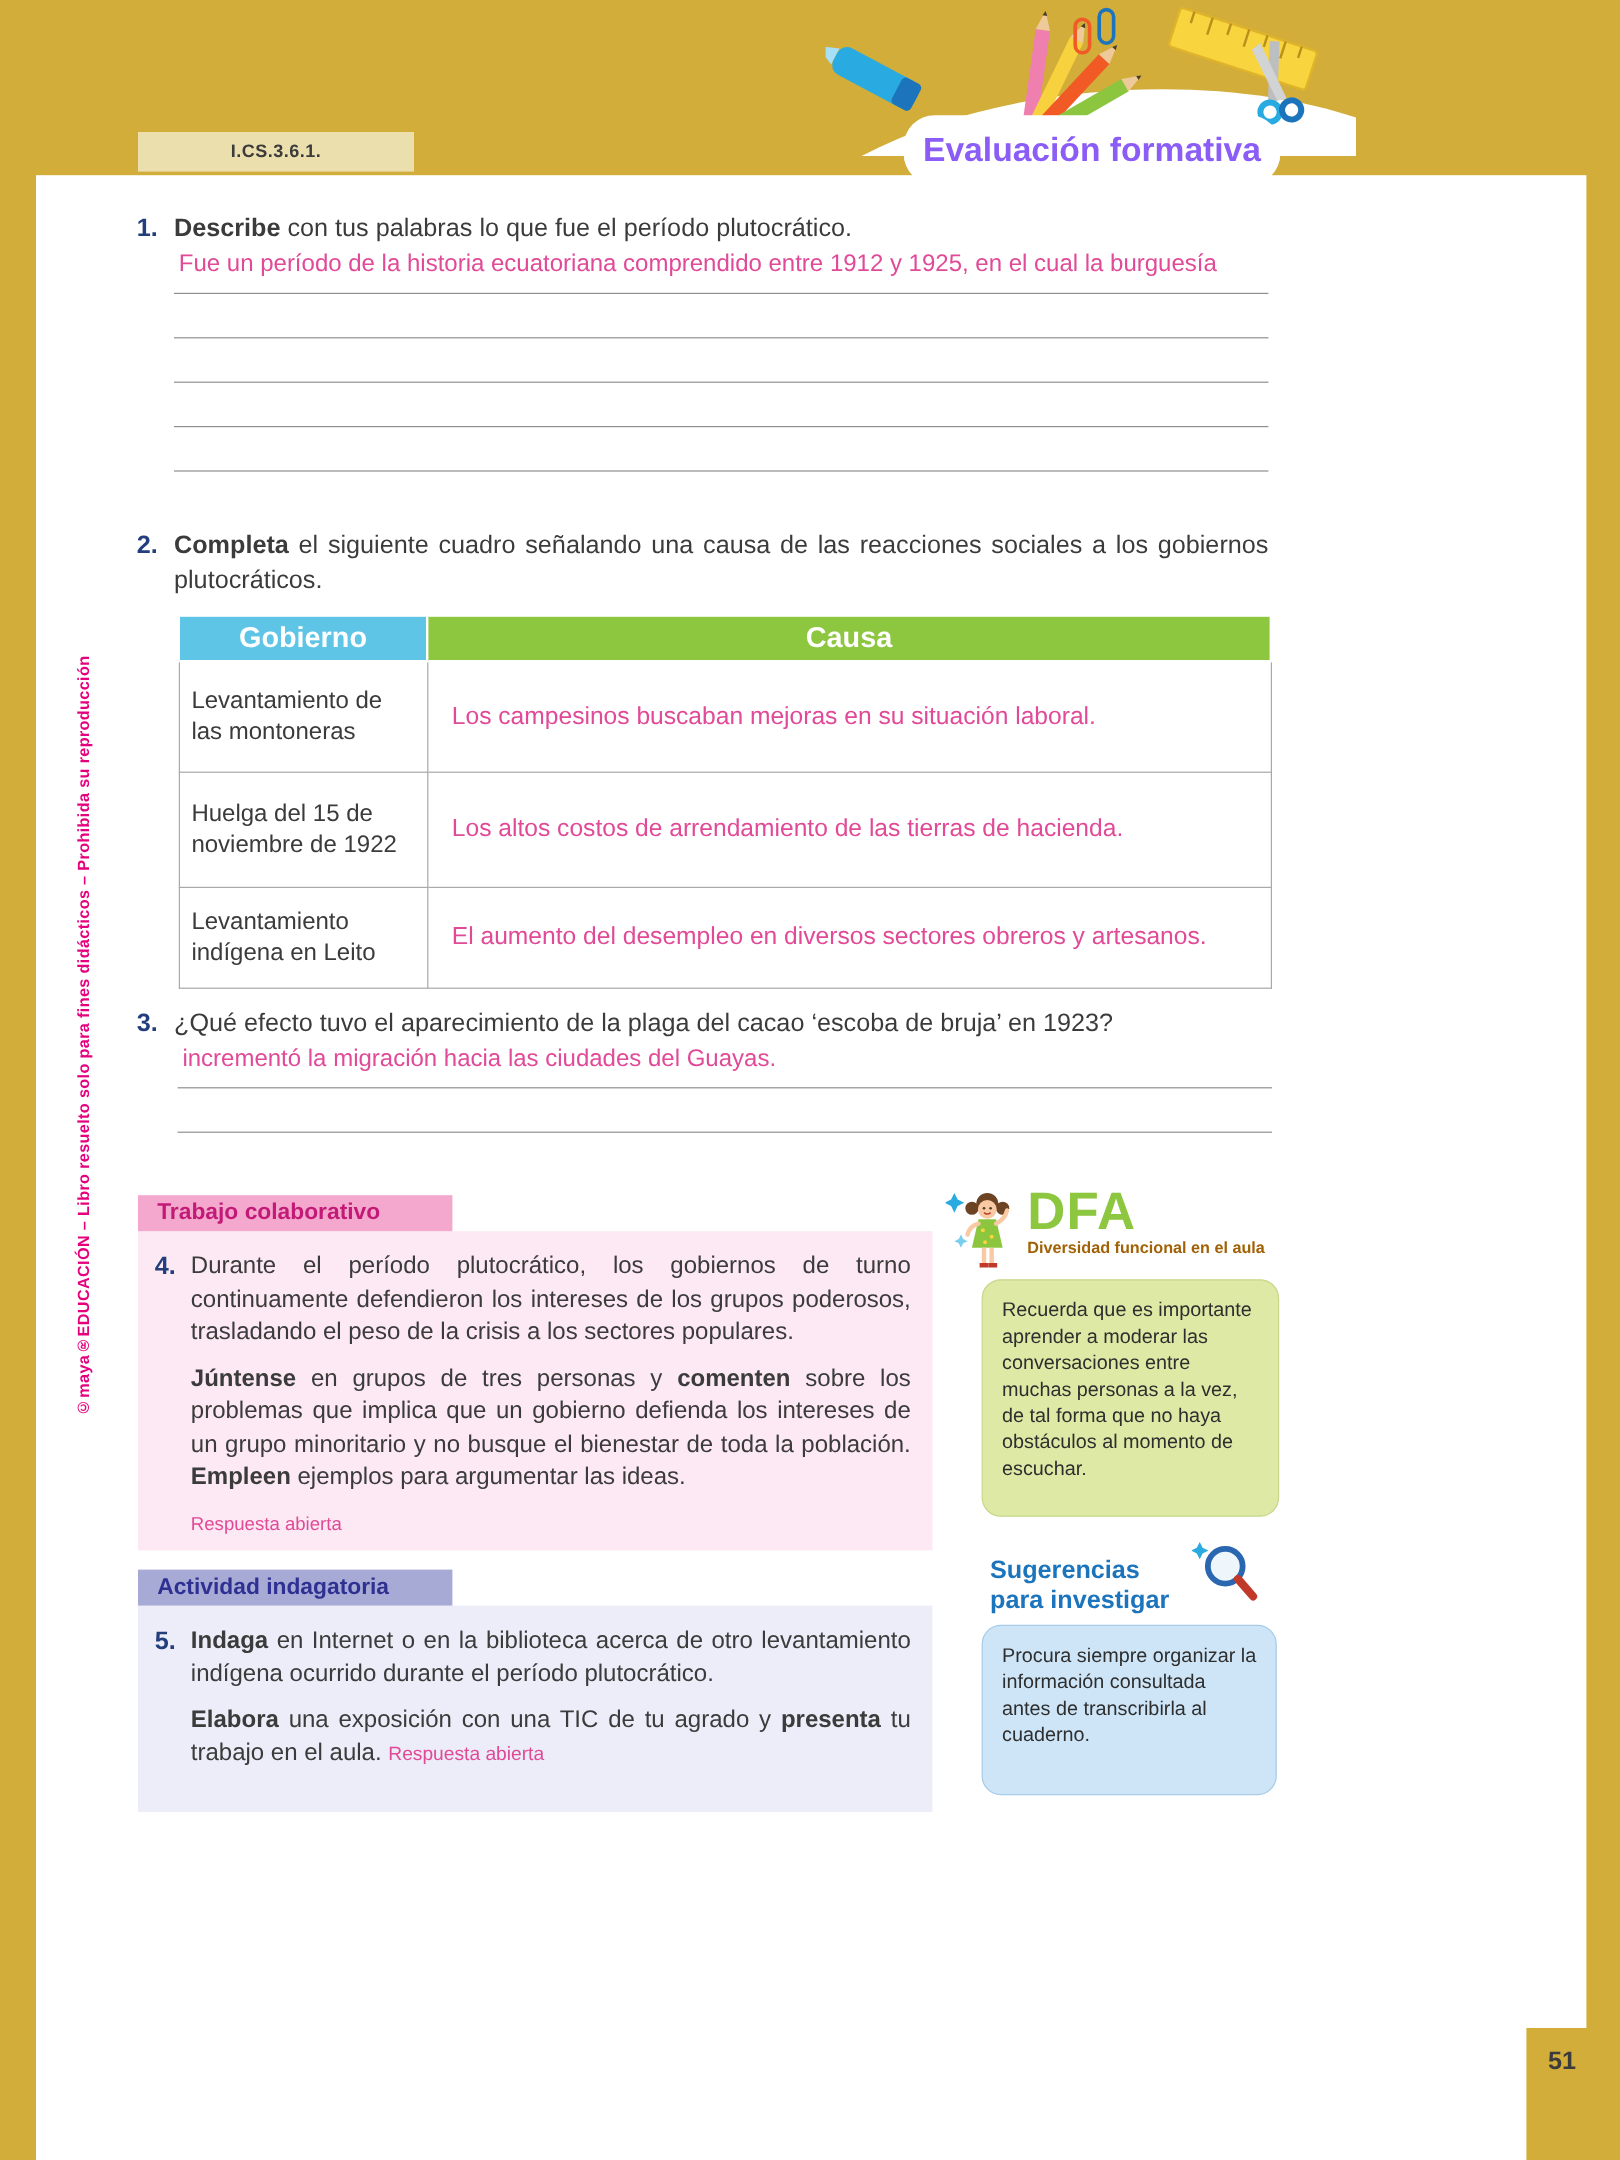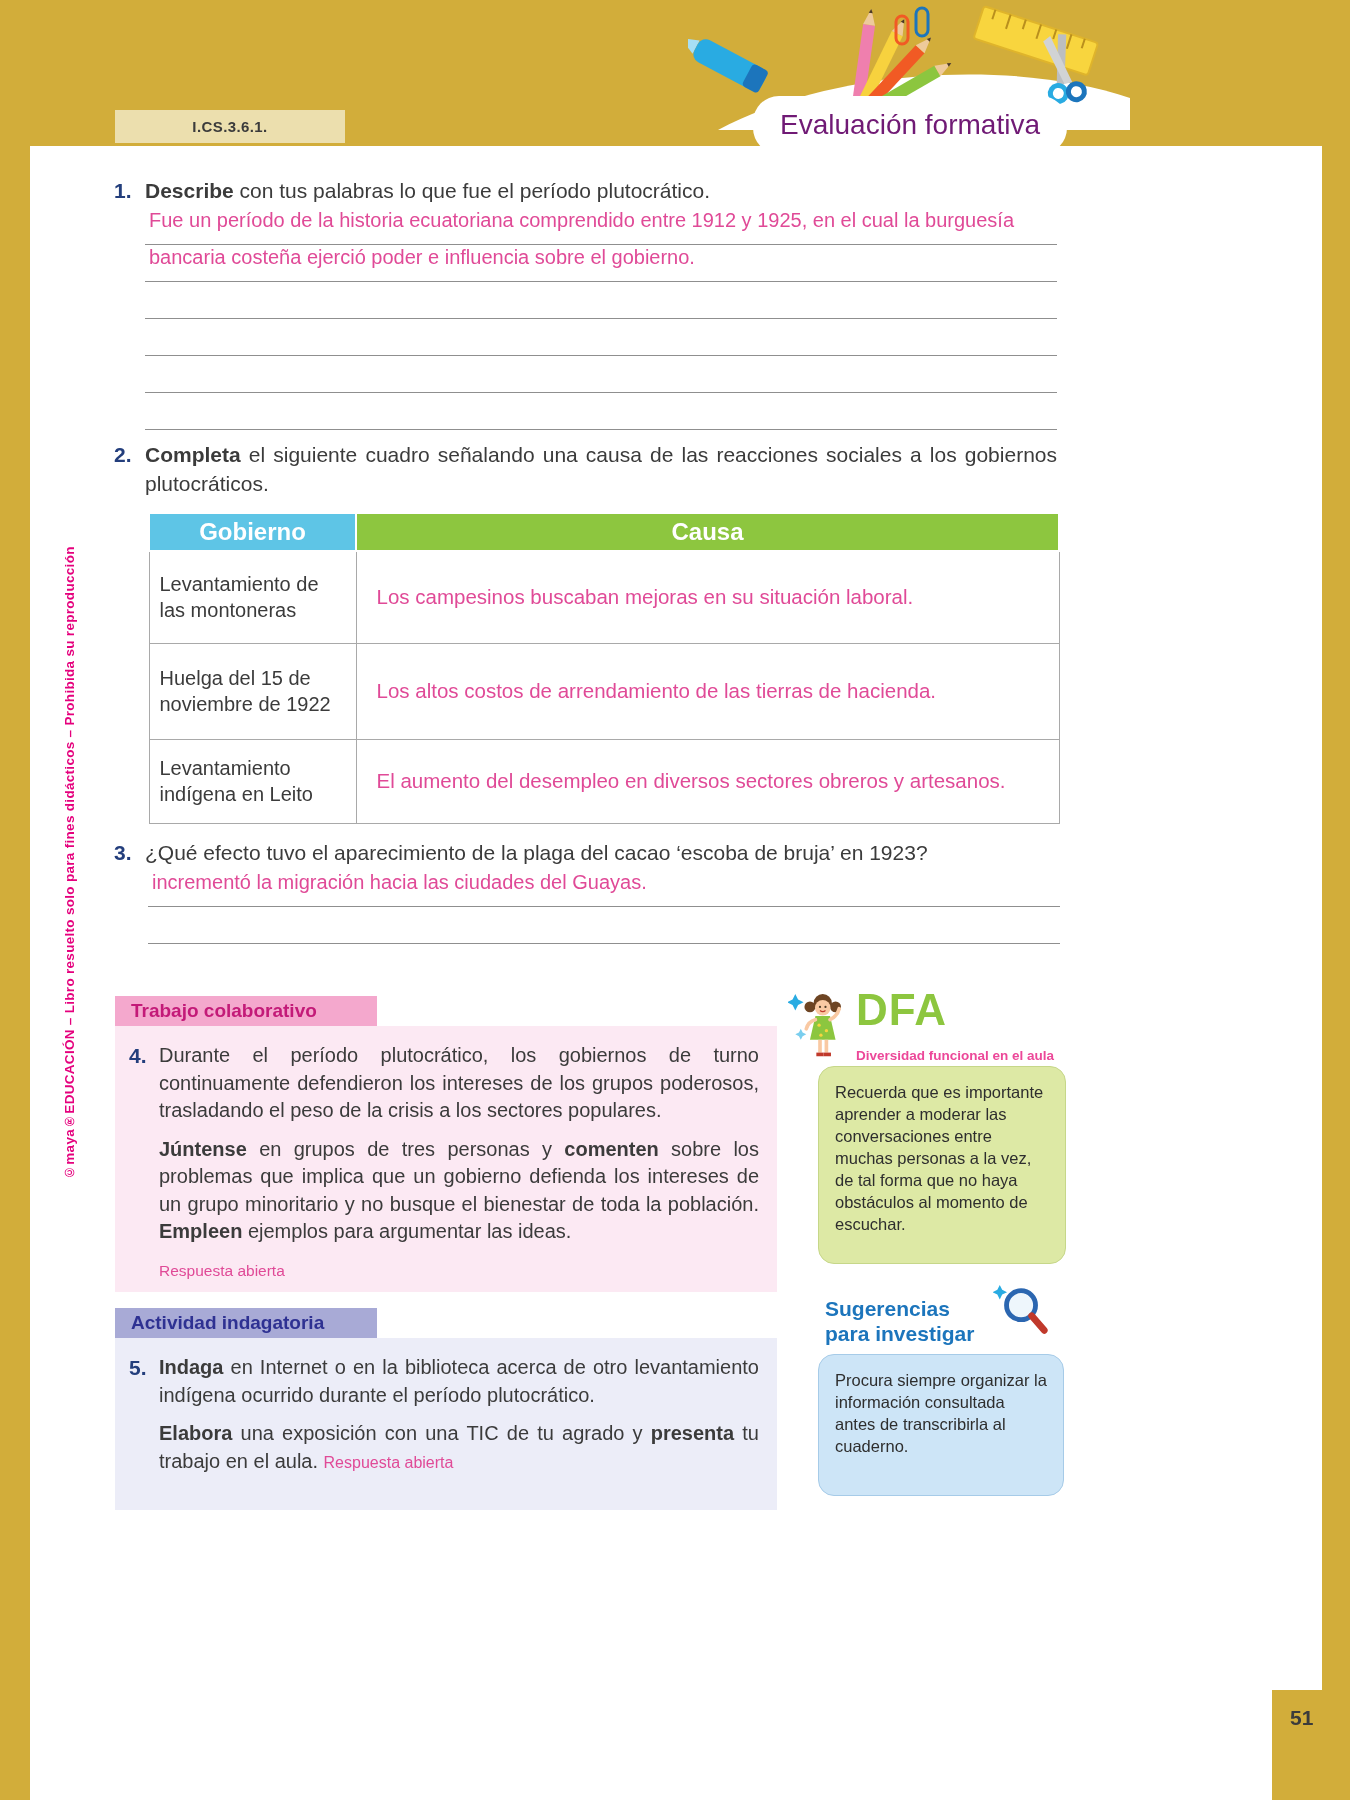--- a/index.html
+++ b/index.html
@@ -2,21 +2,21 @@
 <html><head>
 <meta charset="utf-8">
 <style>
   *{margin:0;padding:0;box-sizing:border-box}
   html,body{width:1350px;height:1800px}
   body{position:relative;background:#d2ad3a;font-family:"Liberation Sans",sans-serif;color:#3b3b3b;overflow:hidden}
 
   .page{position:absolute;left:30px;top:146px;width:1292px;height:1654px;background:#fff;z-index:1}
 
   .banner{position:absolute;left:753px;top:96px;width:314px;height:58px;background:#fff;border-radius:26px;z-index:2;display:flex;align-items:center;justify-content:center}
-  .banner-title{color:#701a75;font-size:28px;font-weight:normal}
+  .banner-title{color:#8b5cf6;font-size:28px;font-weight:bold}
 
   .code-badge{position:absolute;left:115px;top:110px;width:230px;height:33px;background:#ecdfae;z-index:2;display:flex;align-items:center;justify-content:center;font-size:15px;font-weight:bold;letter-spacing:.4px;color:#3b3b3b}
 
   .supplies{position:absolute;left:688px;top:0;width:442px;height:130px;z-index:1}
 
   .vcopy{position:absolute;left:62px;top:430px;height:750px;z-index:3;writing-mode:vertical-rl;transform:rotate(180deg);display:flex;align-items:center;color:#e5007d;font-size:13.5px;font-weight:bold;letter-spacing:.3px}
 
   .pagenum-block{position:absolute;left:1272px;top:1690px;width:78px;height:110px;background:#d2ad3a;z-index:3;padding:16px 0 0 18px}
   .pagenum{font-size:21px;font-weight:bold;color:#3b3b3b}
 
@@ -50,21 +50,21 @@
   .panel-row{display:flex}
   .panel-num{flex:0 0 30px;font-weight:bold;color:#233e7c;font-size:21px;line-height:27.5px}
   .panel-text{flex:1;font-size:20px;line-height:27.5px;text-align:justify}
   .panel-text p+p{margin-top:11px}
   .open-note{color:#e04a97;font-size:15.5px;margin-top:5px;text-align:left}
   .inline-note{color:#e04a97;font-size:16px}
 
   .dfa{position:absolute;left:758px;top:844px;width:300px;display:flex;align-items:flex-start;z-index:2}
   .dfa-text{margin-left:4px}
   .dfa-word{color:#8dc63f;font-size:44px;font-weight:bold;line-height:40px;letter-spacing:1px}
-  .dfa-tag{font-size:13.5px;font-weight:bold;color:#ec4899;margin-top:18px}
+  .dfa-tag{font-size:13.5px;font-weight:bold;color:#a16207;margin-top:2px}
 
   .tipbox{position:absolute;border-radius:16px;font-size:16.5px;line-height:22px;color:#2e2e2e;padding:14px 16px;z-index:2}
   .green-box{left:788px;top:920px;width:248px;height:198px;background:#dde9a5;border:1px solid #c6d789}
   .blue-box{left:788px;top:1208px;width:246px;height:142px;background:#cde5f7;border:1px solid #a6cbe8}
 
   .sug-title{position:absolute;left:795px;top:1150px;color:#1c75bc;font-size:21px;font-weight:bold;line-height:25px;z-index:2}
   .magnifier{position:absolute;left:963px;top:1136px;z-index:3}
 </style>
 </head>
 <body>
@@ -142,23 +142,20 @@
 <div class="page">
 
   <div class="qrow" style="left:84px;top:30px">
     <span class="qnum">1.</span>
     <p class="qtext"><b>Describe</b><span> con tus palabras lo que fue el período plutocrático.</span></p>
   </div>
 
   <div class="lines" style="left:115px;top:62px;width:912px">
     <div class="ans-line">
         <span class="ans">Fue un período de la historia ecuatoriana comprendido entre 1912 y 1925, en el cual la burguesía</span>
-      </div>
-    <div class="ans-line">
-        <span class="ans">bancaria costeña ejerció poder e influencia sobre el gobierno.</span>
       </div>
     <div class="ans-line"></div>
     <div class="ans-line"></div>
     <div class="ans-line"></div>
     <div class="ans-line"></div>
   </div>
 
   <div class="qrow" style="left:84px;top:294px">
     <span class="qnum">2.</span>
     <p class="qtext just"><b>Completa</b><span> el siguiente cuadro señalando una causa de las reacciones sociales a los gobiernos plutocráticos.</span></p>

